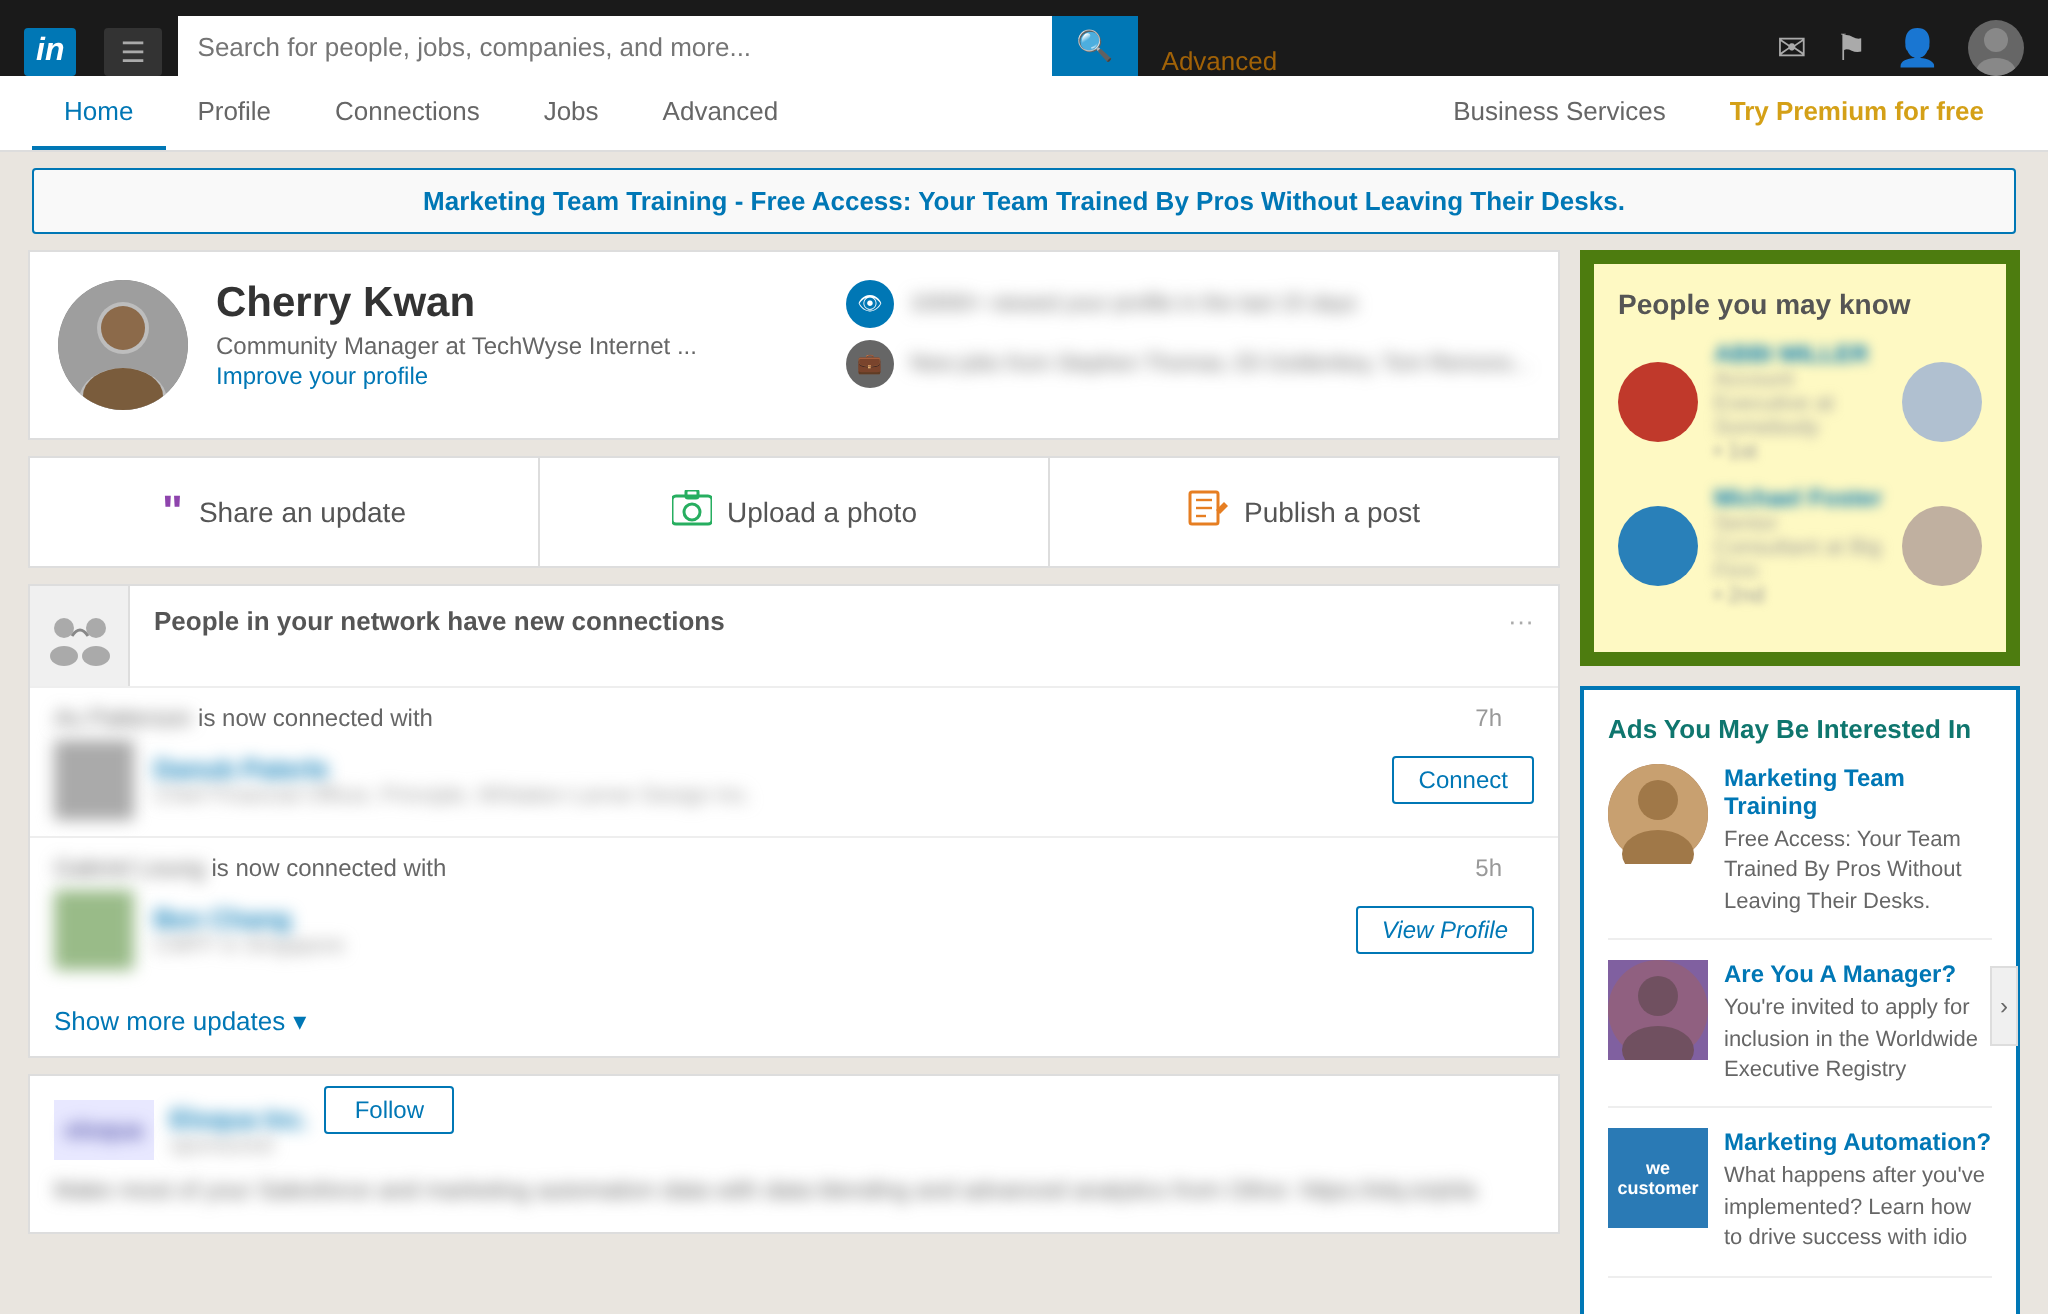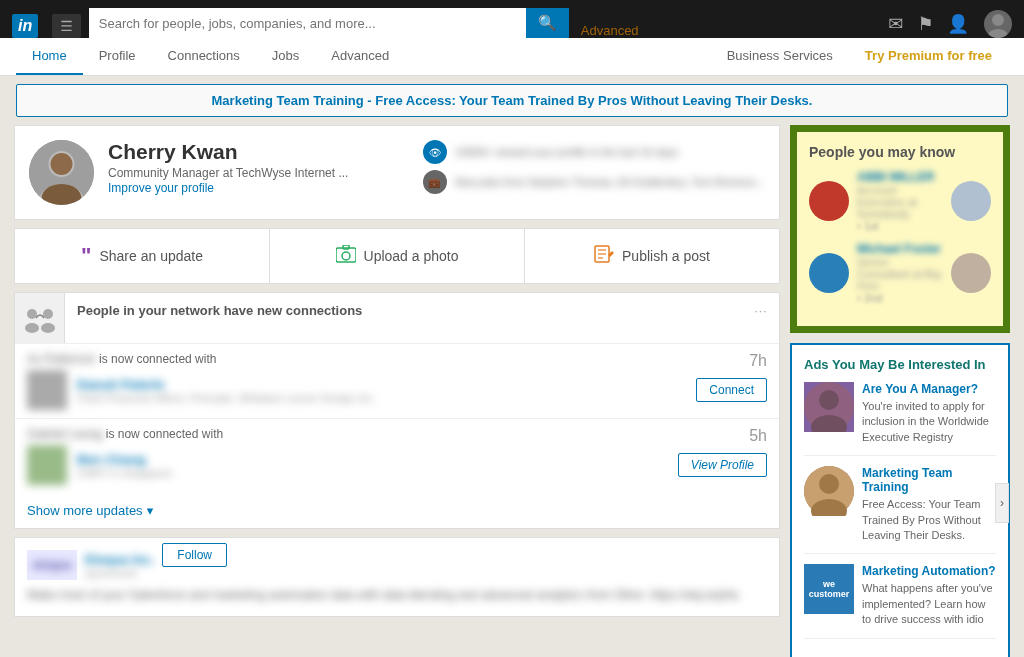--- a/index.html
+++ b/index.html
@@ -278,23 +278,23 @@
       background: white;
       border: 1px solid #0077b5;
       color: #0077b5;
       padding: 4px 12px;
       cursor: pointer;
       font-size: 12px;
       border-radius: 2px;
     }
     .feed-item-timestamp {
       position: absolute;
-      right: 12px;
+      right: 28px;
       top: 8px;
-      font-size: 16px;
+      font-size: 12px;
       color: #999;
     }
     .show-more {
       padding: 10px 12px;
       color: #0077b5;
       font-size: 13px;
       cursor: pointer;
       display: flex;
       align-items: center;
       gap: 4px;
@@ -628,48 +628,48 @@
           <div class="person-connect">• 2nd</div>
         </div>
         <div class="person-photo-right" style="background:#c0b0a0;"></div>
       </div>
     </div>
 
     <div class="ads-card">
       <h3>Ads You May Be Interested In</h3>
 
       <div class="ad-item">
+        <div class="ad-image person">
+          <svg width="50" height="50" viewBox="0 0 50 50" xmlns="http://www.w3.org/2000/svg">
+            <circle cx="25" cy="25" r="25" fill="#c8a070"></circle>
+            <circle cx="25" cy="18" r="10" fill="#a07848"></circle>
+            <ellipse cx="25" cy="45" rx="18" ry="12" fill="#a07848"></ellipse>
+          </svg>
+        </div>
+        <div class="ad-content">
+          <div class="ad-title">Marketing Team Training</div>
+          <div class="ad-desc">Free Access: Your Team Trained By Pros Without Leaving Their Desks.</div>
+        </div>
+      </div>
+
+      <div class="ad-item">
         <div class="ad-image woman">
           <svg width="50" height="50" viewBox="0 0 50 50" xmlns="http://www.w3.org/2000/svg">
             <circle cx="25" cy="25" r="25" fill="#906080"></circle>
             <circle cx="25" cy="18" r="10" fill="#705060"></circle>
             <ellipse cx="25" cy="45" rx="18" ry="12" fill="#705060"></ellipse>
           </svg>
         </div>
         <div class="ad-content">
           <div class="ad-title">Are You A Manager?</div>
           <div class="ad-desc">You're invited to apply for inclusion in the Worldwide Executive Registry</div>
         </div>
       </div>
 
       <div class="ad-item">
-        <div class="ad-image person">
-          <svg width="50" height="50" viewBox="0 0 50 50" xmlns="http://www.w3.org/2000/svg">
-            <circle cx="25" cy="25" r="25" fill="#c8a070"></circle>
-            <circle cx="25" cy="18" r="10" fill="#a07848"></circle>
-            <ellipse cx="25" cy="45" rx="18" ry="12" fill="#a07848"></ellipse>
-          </svg>
-        </div>
-        <div class="ad-content">
-          <div class="ad-title">Marketing Team Training</div>
-          <div class="ad-desc">Free Access: Your Team Trained By Pros Without Leaving Their Desks.</div>
-        </div>
-      </div>
-
-      <div class="ad-item">
         <div class="ad-image brand">we
 customer</div>
         <div class="ad-content">
           <div class="ad-title">Marketing Automation?</div>
           <div class="ad-desc">What happens after you've implemented? Learn how to drive success with idio</div>
         </div>
       </div>
 
       <div class="ads-nav">›</div>
     </div>

